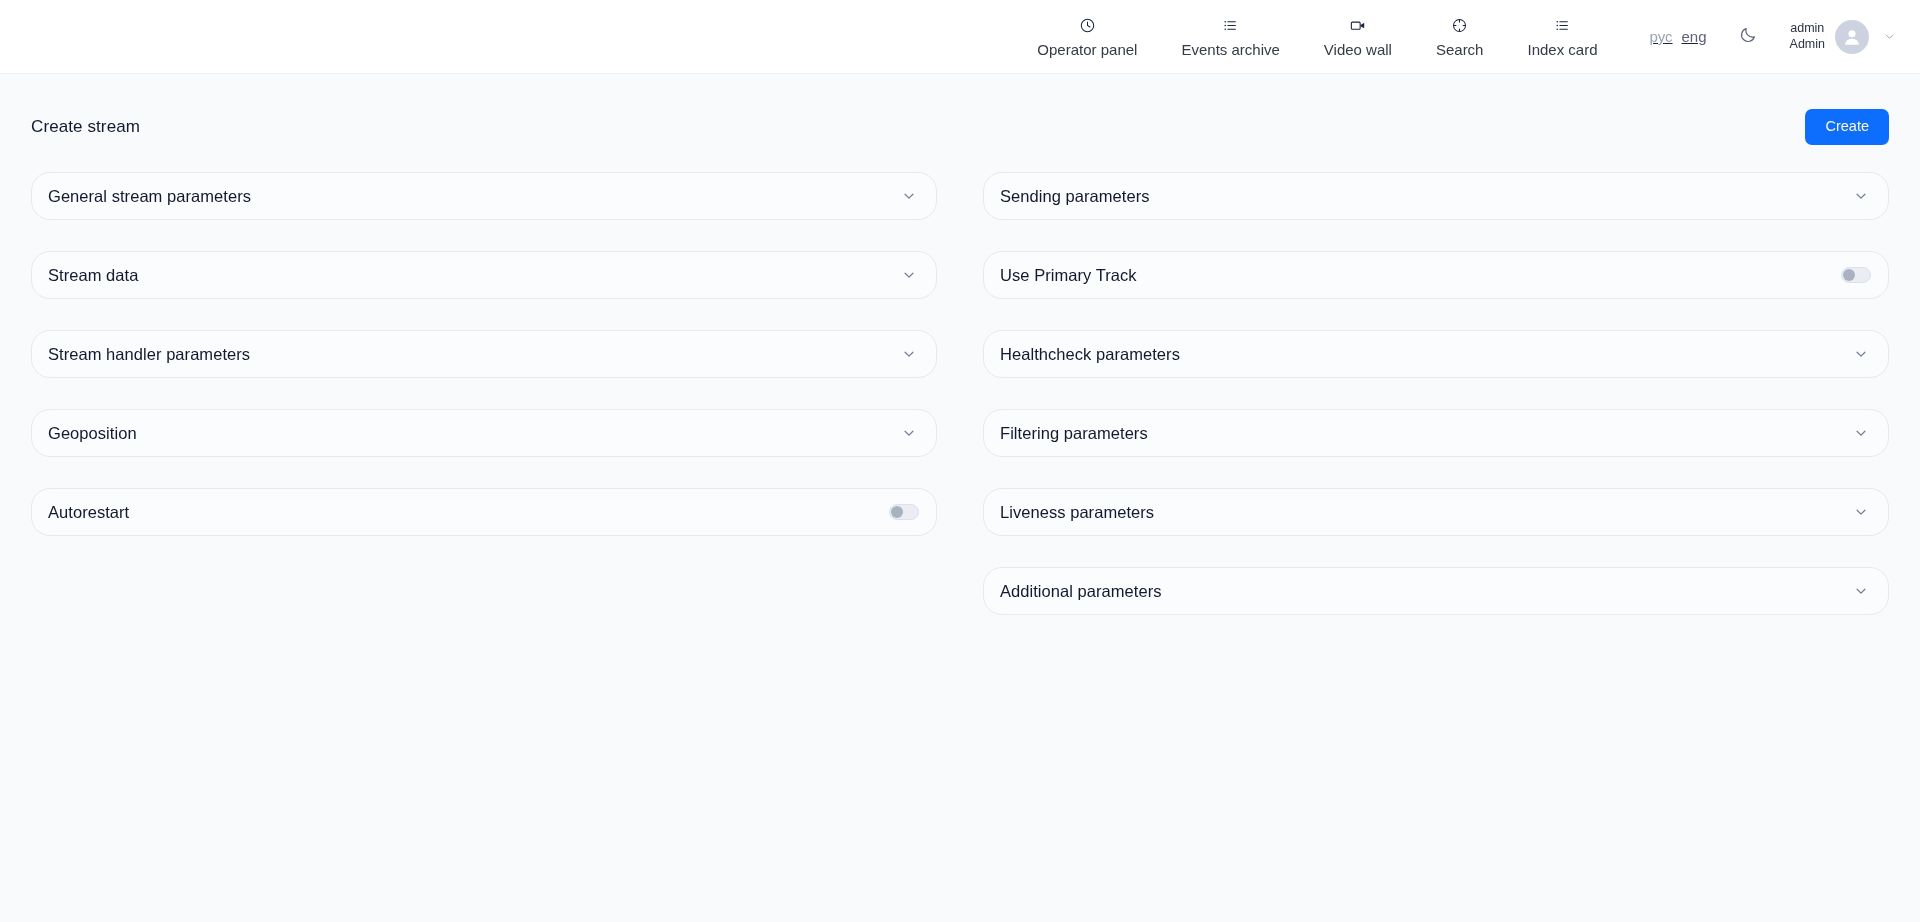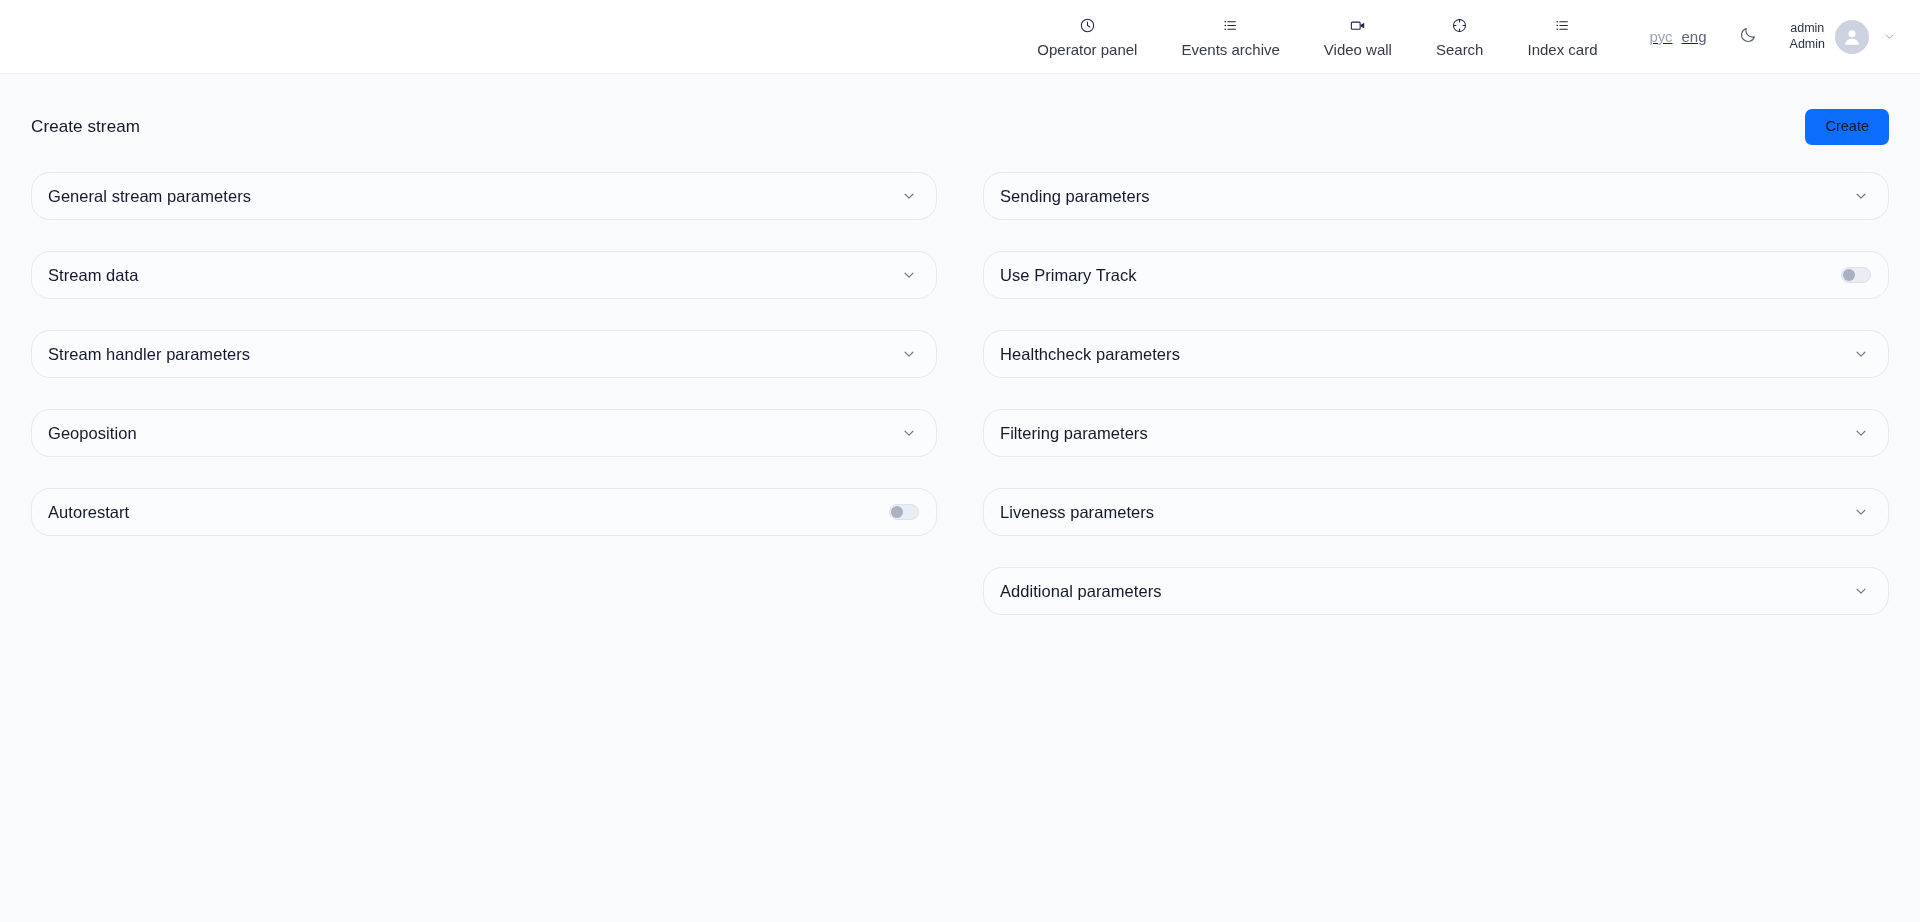--- a/index.html
+++ b/index.html
@@ -130,21 +130,21 @@
 
   .page-title {
     font-size: 17px;
     font-weight: 400;
     color: #131a2e;
     letter-spacing: 0.1px;
   }
 
   .create-btn {
     background: #0d6efd;
-    color: #0f172a;
+    color: #fef9c3;
     border: none;
     border-radius: 7px;
     font-size: 14.5px;
     font-family: "Liberation Sans", sans-serif;
     padding: 9px 20px;
     cursor: pointer;
     line-height: 1.2;
   }
 
   

